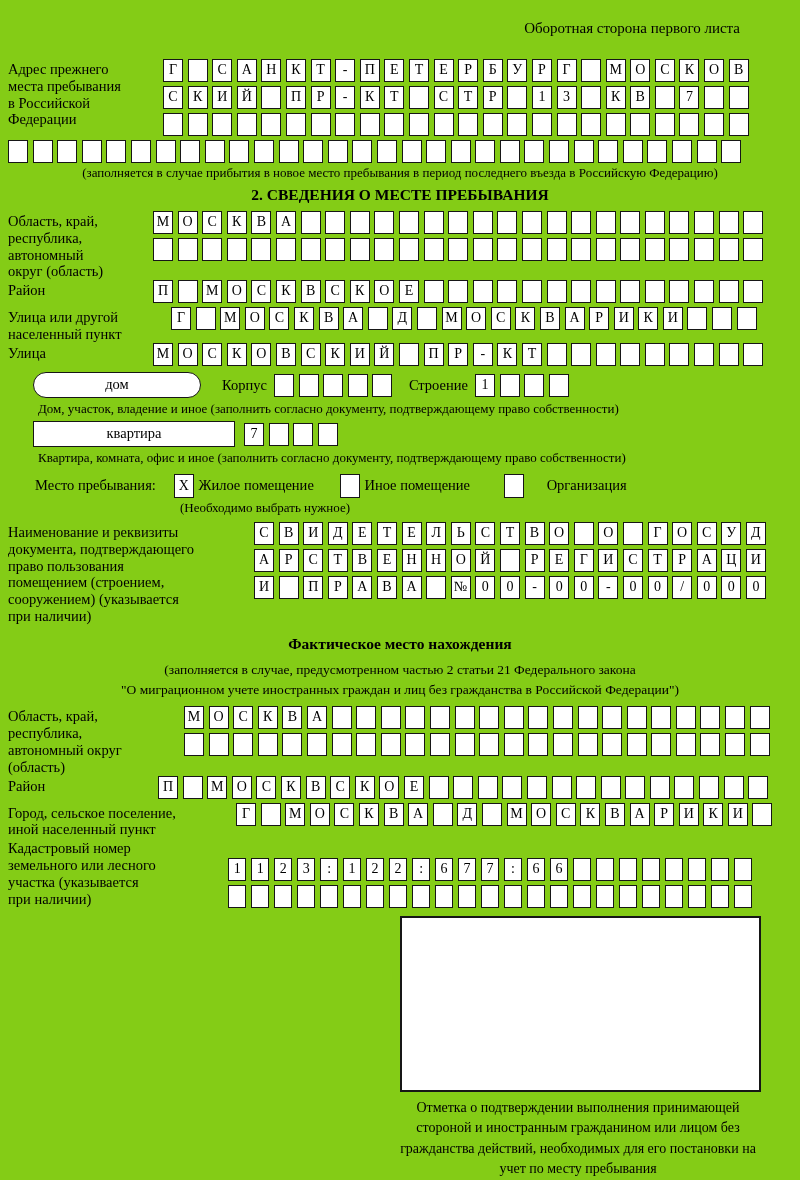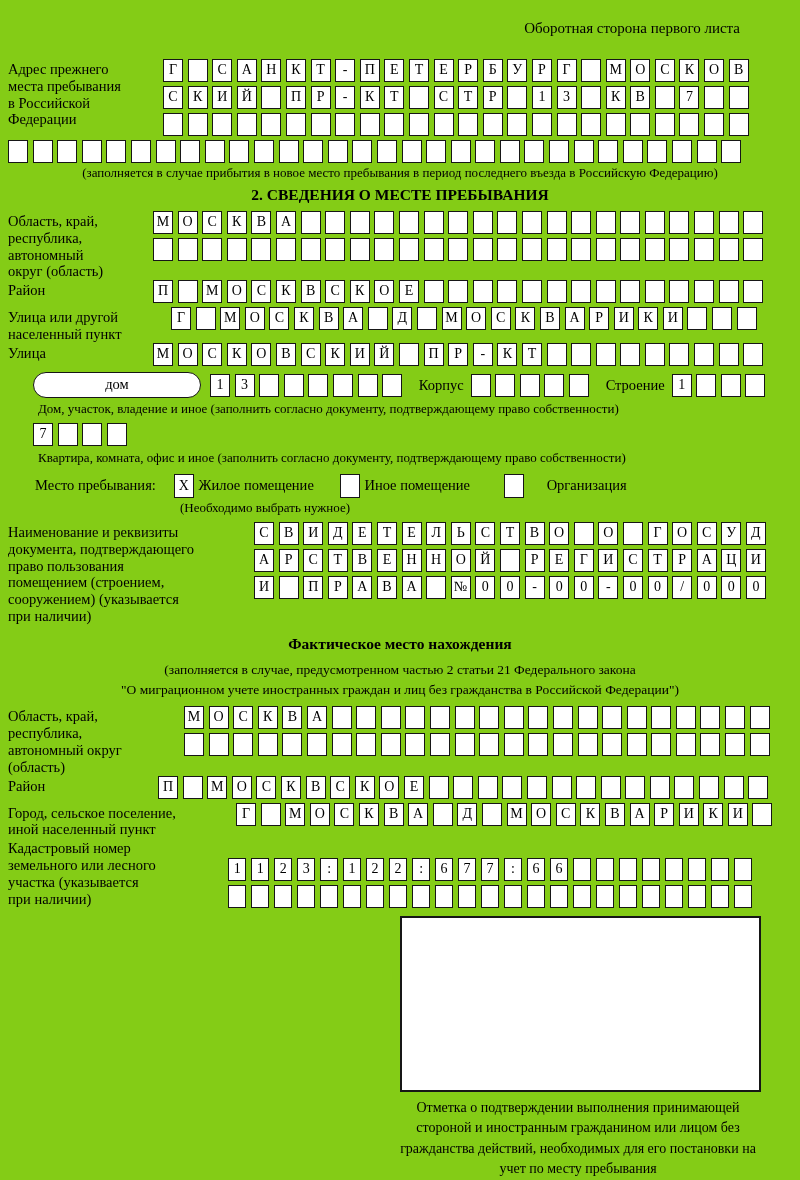--- a/index.html
+++ b/index.html
@@ -87,29 +87,29 @@
     <div class="cells"><span class="cell">Г</span><span class="cell"></span><span class="cell">М</span><span class="cell">О</span><span class="cell">С</span><span class="cell">К</span><span class="cell">В</span><span class="cell">А</span><span class="cell"></span><span class="cell">Д</span><span class="cell"></span><span class="cell">М</span><span class="cell">О</span><span class="cell">С</span><span class="cell">К</span><span class="cell">В</span><span class="cell">А</span><span class="cell">Р</span><span class="cell">И</span><span class="cell">К</span><span class="cell">И</span><span class="cell"></span><span class="cell"></span><span class="cell"></span></div>
   </div>
 
   <div class="frow">
     <div class="lbl w145">Улица</div>
     <div class="cells"><span class="cell">М</span><span class="cell">О</span><span class="cell">С</span><span class="cell">К</span><span class="cell">О</span><span class="cell">В</span><span class="cell">С</span><span class="cell">К</span><span class="cell">И</span><span class="cell">Й</span><span class="cell"></span><span class="cell">П</span><span class="cell">Р</span><span class="cell">-</span><span class="cell">К</span><span class="cell">Т</span><span class="cell"></span><span class="cell"></span><span class="cell"></span><span class="cell"></span><span class="cell"></span><span class="cell"></span><span class="cell"></span><span class="cell"></span><span class="cell"></span></div>
   </div>
 
   <div class="domrow">
     <div class="namebox dom-name">дом</div>
-    <div class="cells" style="margin-bottom:0"><span class="cell">1</span><span class="cell">3</span><span class="cell"></span><span class="cell"></span><span class="cell"></span><span class="cell"></span><span class="cell"></span><span class="cell"></span></div>
     <div class="inl">Корпус</div>
     <div class="cells" style="margin-bottom:0"><span class="cell"></span><span class="cell"></span><span class="cell"></span><span class="cell"></span><span class="cell"></span></div>
     <div class="inl">Строение</div>
     <div class="cells" style="margin-bottom:0"><span class="cell">1</span><span class="cell"></span><span class="cell"></span><span class="cell"></span></div>
   </div>
   <div class="caption-l">Дом, участок, владение и иное (заполнить согласно документу, подтверждающему право собственности)</div>
 
   <div class="domrow">
+    <div class="namebox kv-name">квартира</div>
     <div class="cells" style="margin-bottom:0"><span class="cell">7</span><span class="cell"></span><span class="cell"></span><span class="cell"></span></div>
   </div>
   <div class="caption-l">Квартира, комната, офис и иное (заполнить согласно документу, подтверждающему право собственности)</div>
 
   <div class="mesto">
     <span style="margin-left:2px">Место пребывания:</span>
     <span class="gap18"></span>
     <span class="cell">X</span>
     <span>Жилое помещение</span>
     <span class="gap26"></span>

